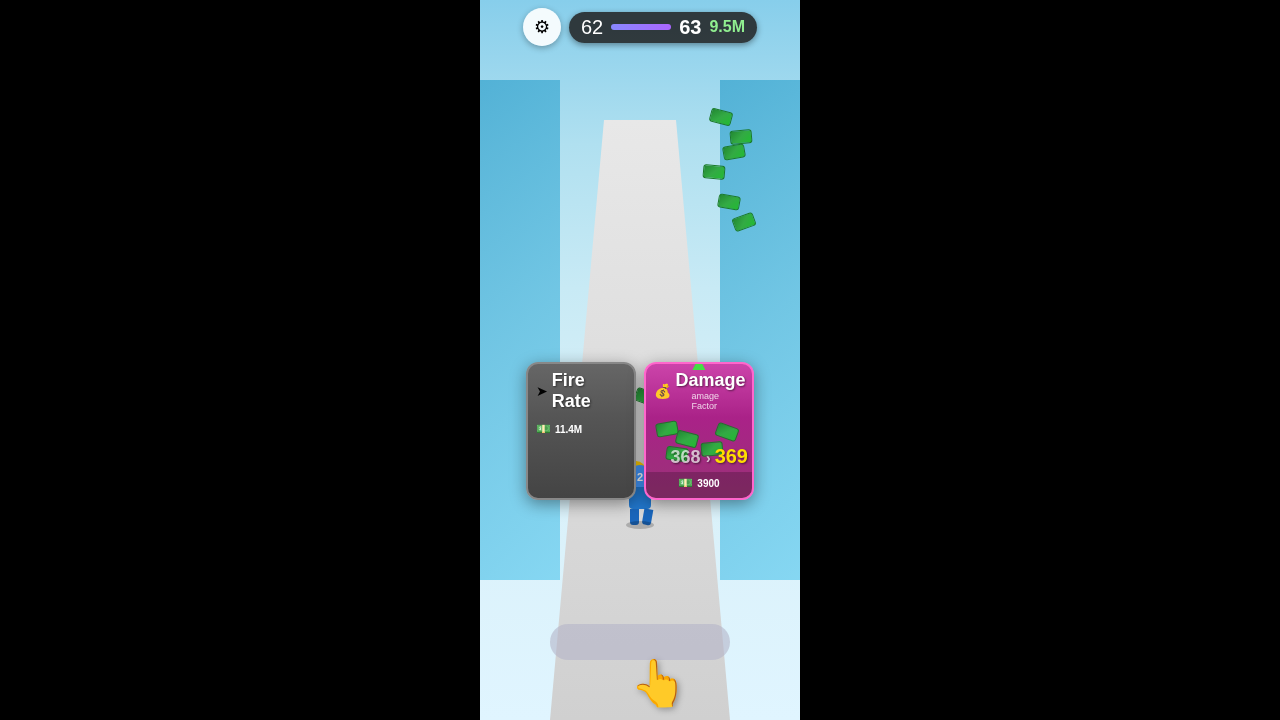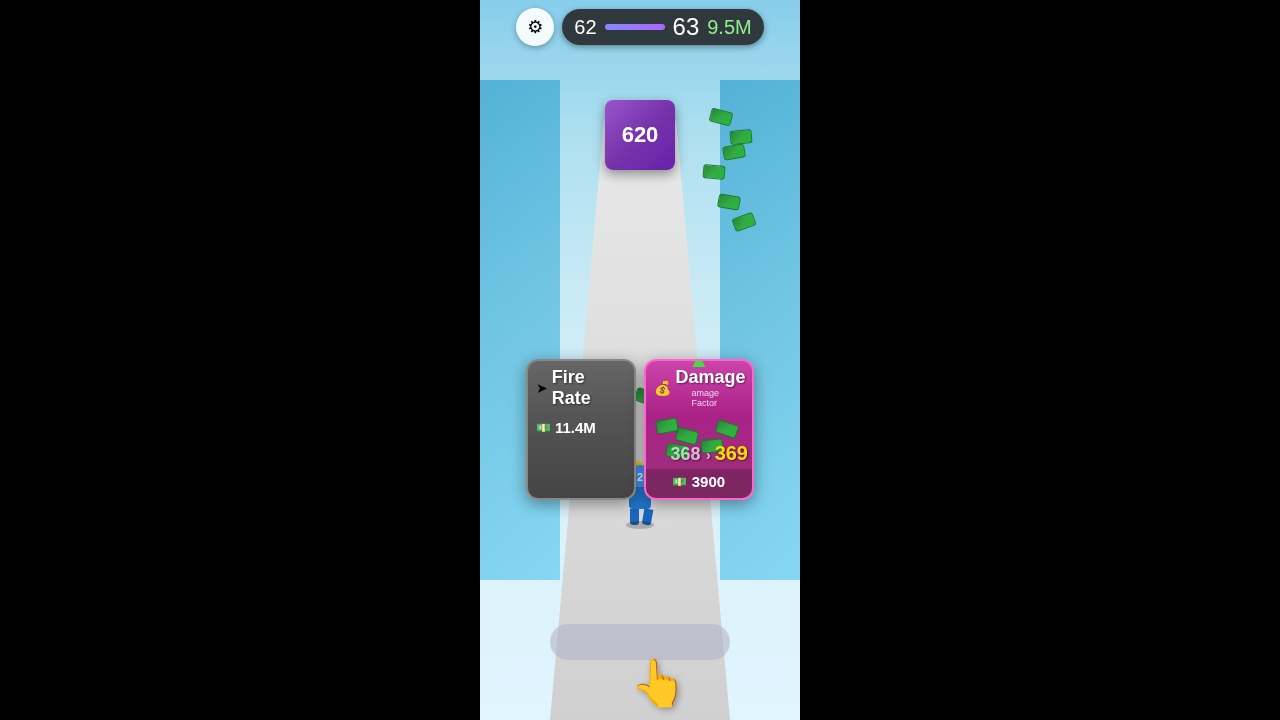--- a/index.html
+++ b/index.html
@@ -105,28 +105,28 @@
 
     .score-divider {
       width: 60px;
       height: 6px;
       background: linear-gradient(90deg, #8888ff 0%, #aa66ff 100%);
       border-radius: 3px;
     }
 
     .score-right {
       color: #fff;
-      font-size: 24px;
-      font-weight: normal;
+      font-size: 20px;
+      font-weight: bold;
     }
 
     .score-money {
       color: #90ee90;
-      font-size: 20px;
-      font-weight: normal;
+      font-size: 16px;
+      font-weight: bold;
     }
 
     
     .purple-cube {
       position: absolute;
       top: 100px;
       left: 50%;
       transform: translateX(-50%);
       width: 70px;
       height: 70px;
@@ -307,21 +307,21 @@
       align-items: center;
       gap: 4px;
     }
 
     .money-icon {
       font-size: 12px;
     }
 
     .card-price {
       color: #fff;
-      font-size: 15px;
+      font-size: 10px;
       font-weight: bold;
     }
 
     
     .money-bill {
       position: absolute;
       width: 22px;
       height: 14px;
       background: linear-gradient(135deg, #228833 0%, #33aa44 50%, #22bb33 100%);
       border-radius: 3px;
@@ -368,23 +368,20 @@
   <div class="money-bill" style="top:195px; right:60px; transform:rotate(10deg);"></div>
   <div class="money-bill" style="top:215px; right:45px; transform:rotate(-20deg);"></div>
   <div class="money-bill" style="top:165px; right:75px; transform:rotate(5deg);"></div>
   <div class="money-bill" style="top:145px; right:55px; transform:rotate(-10deg);"></div>
   <div class="money-bill" style="top:110px; right:68px; transform:rotate(15deg);"></div>
   <div class="money-bill" style="top:130px; right:48px; transform:rotate(-5deg);"></div>
   <div class="money-bill" style="top:440px; right:72px; transform:rotate(12deg);"></div>
   <div class="money-bill" style="top:460px; right:55px; transform:rotate(-8deg);"></div>
   <div class="money-bill" style="top:390px; left:155px; transform:rotate(20deg);"></div>
 
-  <div class="purple-cube">
-    <span>620</span>
-  </div>
 
   <div class="hud-top">
     <div class="gear-btn">
       <span>⚙</span>
     </div>
     <div class="score-bar">
       <span class="score-left">62</span>
       <div class="score-divider"></div>
       <span class="score-right">63</span>
       <span class="score-money">9.5M</span>

